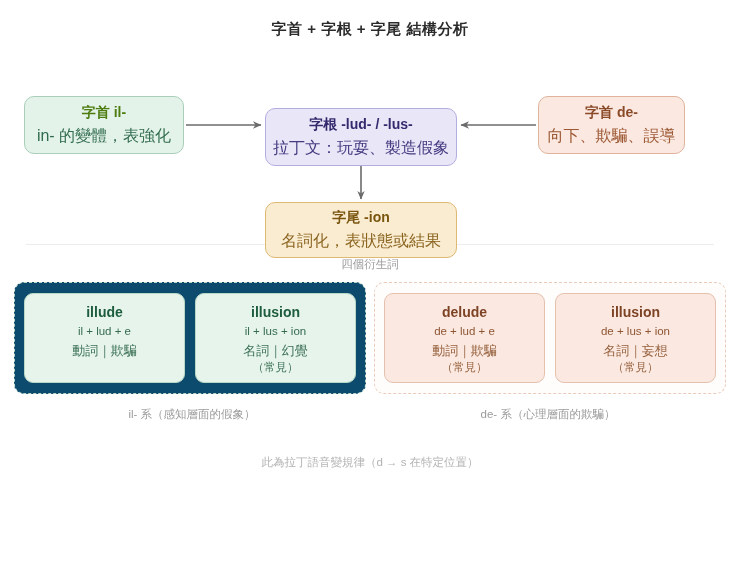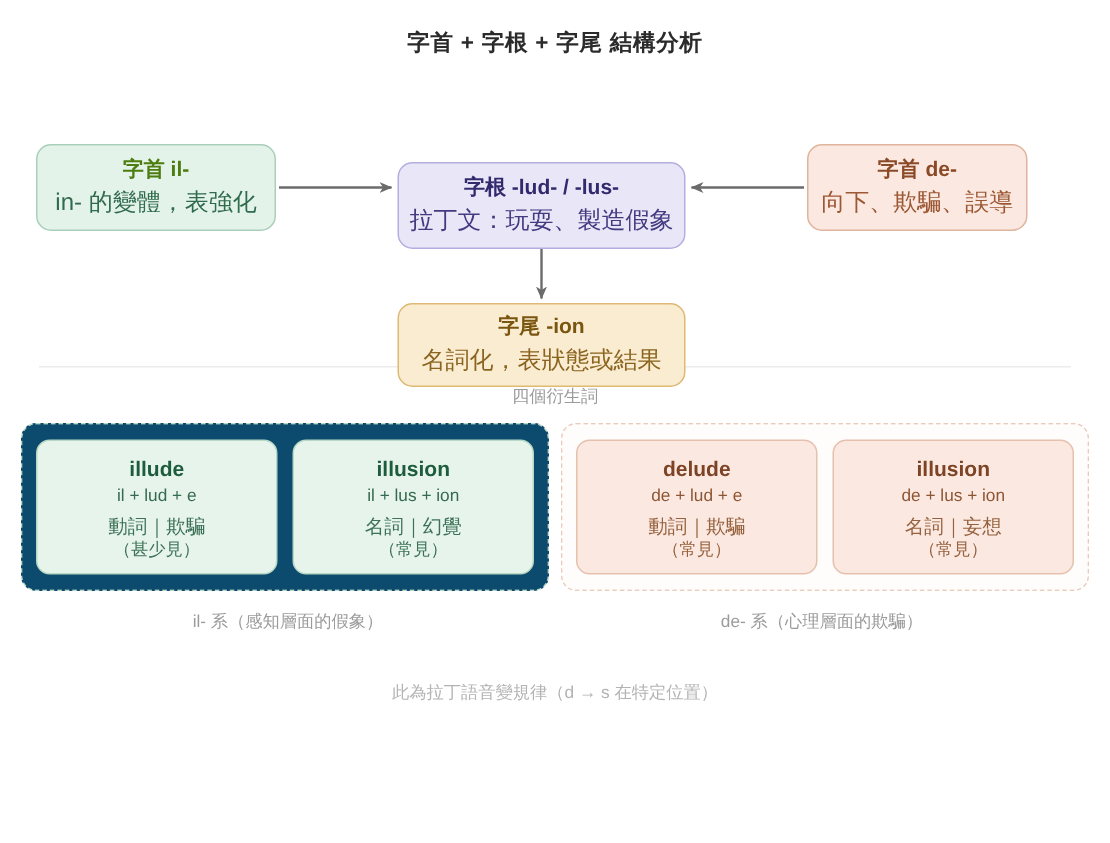--- a/index.html
+++ b/index.html
@@ -252,21 +252,20 @@
 
   <div class="section-label">四個衍生詞</div>
 
   <div class="groups">
 
     <div class="group il">
       <div class="wcard il">
         <div class="w-word">illude</div>
         <div class="w-parts">il + lud + e</div>
         <div class="w-pos">動詞｜欺騙</div>
-        <div class="w-freq">（甚少見）</div>
       </div>
       <div class="wcard il">
         <div class="w-word">illusion</div>
         <div class="w-parts">il + lus + ion</div>
         <div class="w-pos">名詞｜幻覺</div>
         <div class="w-freq">（常見）</div>
       </div>
     </div>
 
     <div class="group de">

